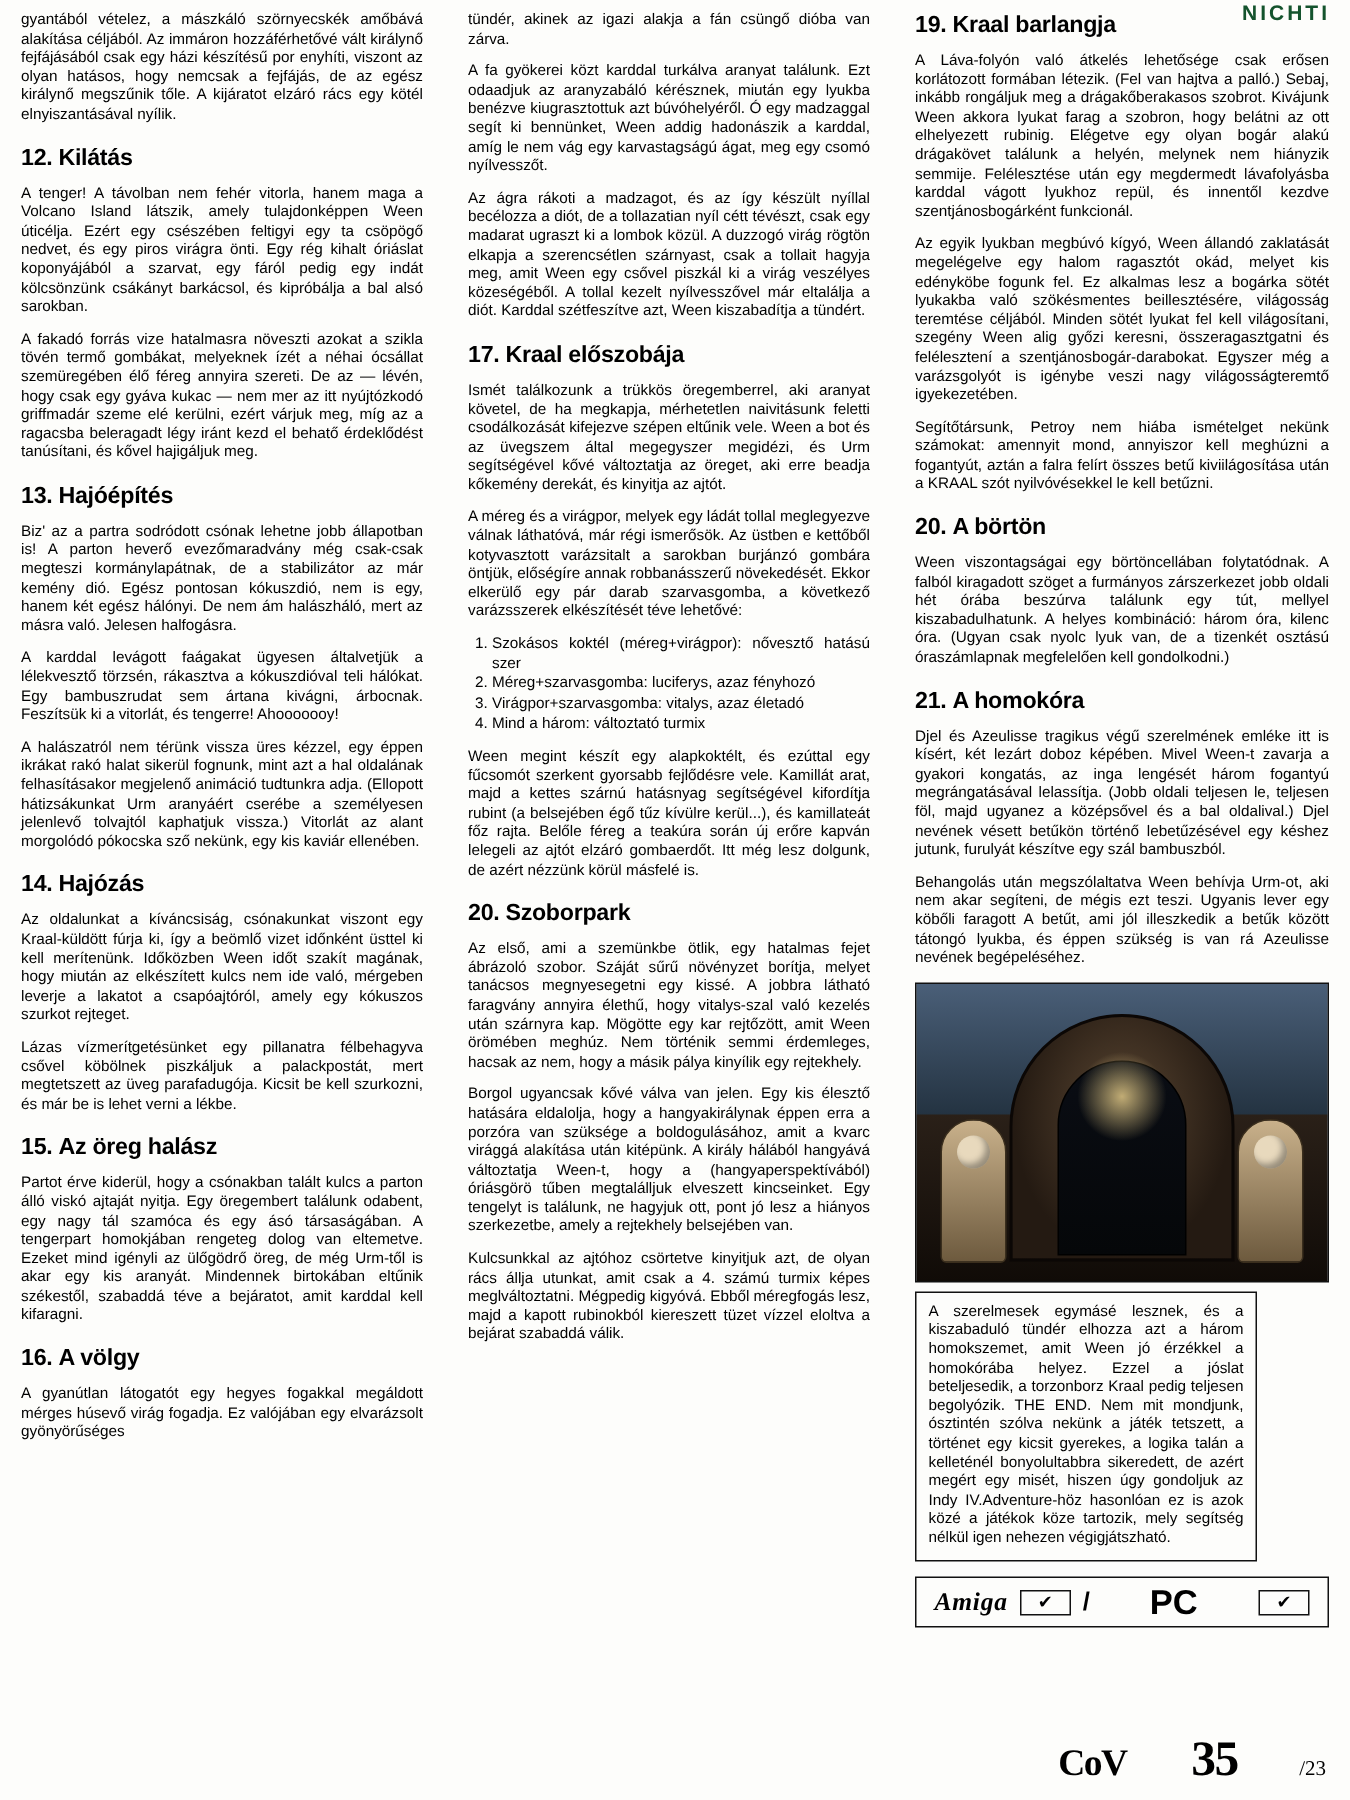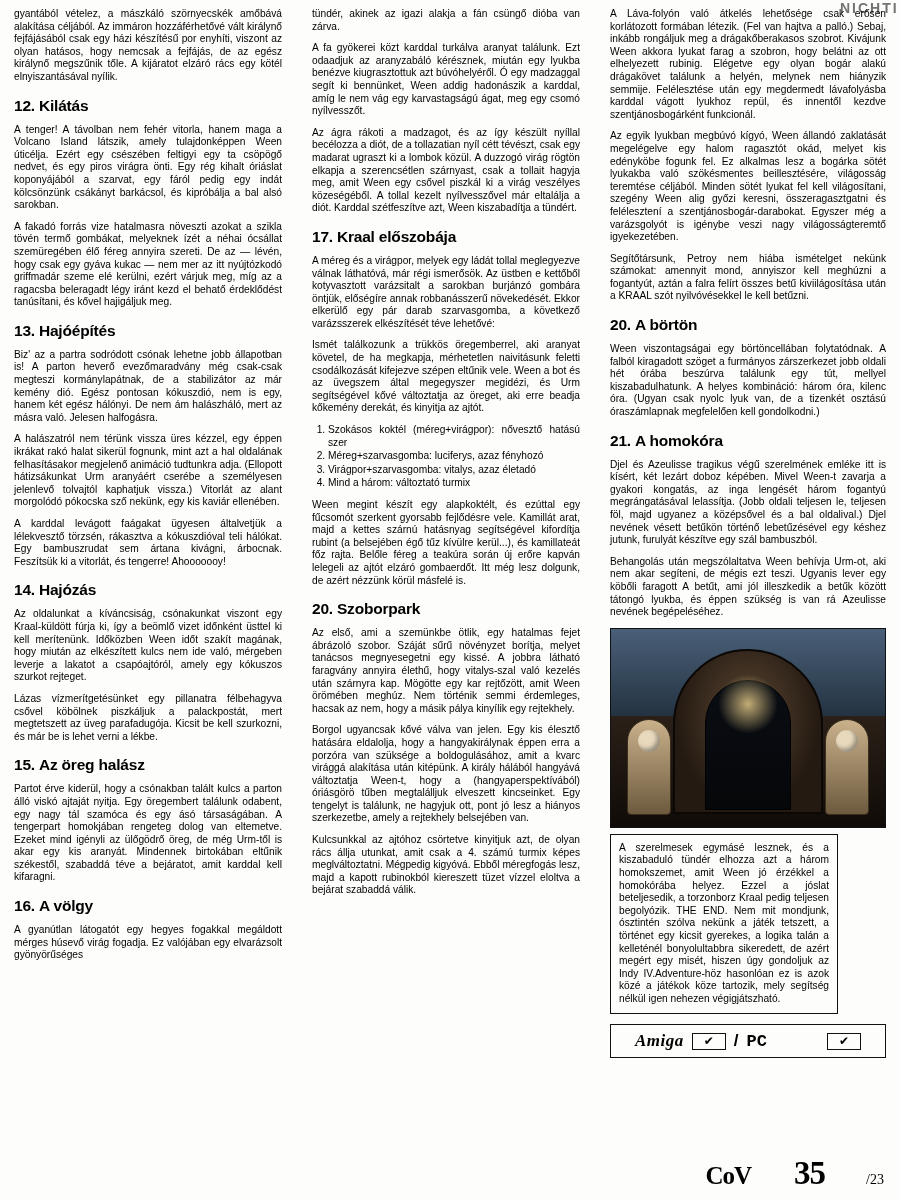--- a/index.html
+++ b/index.html
@@ -129,43 +129,44 @@
   }
   .caption p { margin: 0; font-size: 10.2px; line-height: 12.6px; }
 
   
   .platbar {
     width: 276px;
     height: 34px;
     border: 1.5px solid #111;
     display: flex;
     align-items: center;
-    padding: 0 24px;
+    padding: 0 12px;
     gap: 8px;
   }
   .amiga {
     font-family: "Liberation Serif", serif;
     font-style: italic;
     font-weight: bold;
     font-size: 17px;
     letter-spacing: .5px;
     flex: 0 0 auto;
   }
   .tickbox {
     width: 34px; height: 17px;
     border: 1.2px solid #111;
     display: flex; align-items: center; justify-content: center;
     font-size: 12px;
     line-height: 1;
   }
   .slash { font-size: 17px; font-weight: bold; }
   .pc {
-    font-family: Liberation Mono, monospace;
-    font-weight: bold;
-    font-size: 17px;
+    font-family: Liberation Sans, sans-serif;
+    font-weight: bold;
+    font-size: 23px;
+    margin-left: 32px;
   }
   .spacer { flex: 1; }
 
   
   .footer {
     position: absolute;
     right: 16px;
     bottom: 8px;
     display: flex;
     align-items: baseline;
@@ -183,24 +184,24 @@
     margin-left: 3px;
     letter-spacing: -1px;
   }
   .footer .pgsub {
     font-size: 14px;
     margin-left: 1px;
     text-align: right;
   }
   .edge-mark {
     position: absolute;
-    right: 0; top: 0;
+    right: 12px; top: 0;
     width: 60px; height: 20px;
     overflow: hidden;
-    color: #737373;
+    color: #14532d;
     font-size: 14px;
     font-weight: bold;
     letter-spacing: 2px;
   }
 </style>
 </head>
 <body>
 
 <div class="page">
 
@@ -214,22 +215,22 @@
       <h2 class="section">
         <span class="num">12.</span><span>Kilátás</span>
       </h2>
       <p>A tenger! A távolban nem fehér vitorla, hanem maga a Volcano Island látszik, amely tulajdonképpen Ween úticélja. Ezért egy csészében feltigyi egy ta csöpögő nedvet, és egy piros virágra önti. Egy rég kihalt óriáslat koponyájából a szarvat, egy fáról pedig egy indát kölcsönzünk csákányt barkácsol, és kipróbálja a bal alsó sarokban.</p>
       <p>A fakadó forrás vize hatalmasra növeszti azokat a szikla tövén termő gombákat, melyeknek ízét a néhai ócsállat szemüregében élő féreg annyira szereti. De az — lévén, hogy csak egy gyáva kukac — nem mer az itt nyújtózkodó griffmadár szeme elé kerülni, ezért várjuk meg, míg az a ragacsba beleragadt légy iránt kezd el behatő érdeklődést tanúsítani, és kővel hajigáljuk meg.</p>
 
       <h2 class="section">
         <span class="num">13.</span><span>Hajóépítés</span>
       </h2>
       <p>Biz' az a partra sodródott csónak lehetne jobb állapotban is! A parton heverő evezőmaradvány még csak-csak megteszi kormánylapátnak, de a stabilizátor az már kemény dió. Egész pontosan kókuszdió, nem is egy, hanem két egész hálónyi. De nem ám halászháló, mert az másra való. Jelesen halfogásra.</p>
+      <p>A karddal levágott faágakat ügyesen általvetjük a lélekvesztő törzsén, rákasztva a kókuszdióval teli hálókat. Egy bambuszrudat sem ártana kivágni, árbocnak. Feszítsük ki a vitorlát, és tengerre! Ahooooooy!</p>
       <p>A halászatról nem térünk vissza üres kézzel, egy éppen ikrákat rakó halat sikerül fognunk, mint azt a hal oldalának felhasításakor megjelenő animáció tudtunkra adja. (Ellopott hátizsákunkat Urm aranyáért cserébe a személyesen jelenlevő tolvajtól kaphatjuk vissza.) Vitorlát az alant morgolódó pókocska sző nekünk, egy kis kaviár ellenében.</p>
-      <p>A karddal levágott faágakat ügyesen általvetjük a lélekvesztő törzsén, rákasztva a kókuszdióval teli hálókat. Egy bambuszrudat sem ártana kivágni, árbocnak. Feszítsük ki a vitorlát, és tengerre! Ahooooooy!</p>
 
       <h2 class="section">
         <span class="num">14.</span><span>Hajózás</span>
       </h2>
       <p>Az oldalunkat a kíváncsiság, csónakunkat viszont egy Kraal-küldött fúrja ki, így a beömlő vizet időnként üsttel ki kell merítenünk. Időközben Ween időt szakít magának, hogy miután az elkészített kulcs nem ide való, mérgeben leverje a lakatot a csapóajtóról, amely egy kókuszos szurkot rejteget.</p>
       <p>Lázas vízmerítgetésünket egy pillanatra félbehagyva csővel köbölnek piszkáljuk a palackpostát, mert megtetszett az üveg parafadugója. Kicsit be kell szurkozni, és már be is lehet verni a lékbe.</p>
 
       <h2 class="section">
         <span class="num">15.</span><span>Az öreg halász</span>
       </h2>
@@ -242,41 +243,44 @@
     </div>
 
     <div class="col">
       <p>tündér, akinek az igazi alakja a fán csüngő dióba van zárva.</p>
       <p>A fa gyökerei közt karddal turkálva aranyat találunk. Ezt odaadjuk az aranyzabáló kérésznek, miután egy lyukba benézve kiugrasztottuk azt búvóhelyéről. Ó egy madzaggal segít ki bennünket, Ween addig hadonászik a karddal, amíg le nem vág egy karvastagságú ágat, meg egy csomó nyílvesszőt.</p>
       <p>Az ágra rákoti a madzagot, és az így készült nyíllal becélozza a diót, de a tollazatian nyíl cétt tévészt, csak egy madarat ugraszt ki a lombok közül. A duzzogó virág rögtön elkapja a szerencsétlen szárnyast, csak a tollait hagyja meg, amit Ween egy csővel piszkál ki a virág veszélyes közeségéből. A tollal kezelt nyílvesszővel már eltalálja a diót. Karddal szétfeszítve azt, Ween kiszabadítja a tündért.</p>
 
       <h2 class="section">
         <span class="num">17.</span><span>Kraal előszobája</span>
       </h2>
+      <p>Ismét találkozunk a trükkös öregemberrel, aki aranyat követel, de ha megkapja, mérhetetlen naivitásunk feletti csodálkozását kifejezve szépen eltűnik vele. Ween a bot és az üvegszem által megegyszer megidézi, és Urm segítségével kővé változtatja az öreget, aki erre beadja kőkemény derekát, és kinyitja az ajtót.</p>
       <p>A méreg és a virágpor, melyek egy ládát tollal meglegyezve válnak láthatóvá, már régi ismerősök. Az üstben e kettőből kotyvasztott varázsitalt a sarokban burjánzó gombára öntjük, előségíre annak robbanásszerű növekedését. Ekkor elkerülő egy pár darab szarvasgomba, a következő varázsszerek elkészítését téve lehetővé:</p>
-      <p>Ismét találkozunk a trükkös öregemberrel, aki aranyat követel, de ha megkapja, mérhetetlen naivitásunk feletti csodálkozását kifejezve szépen eltűnik vele. Ween a bot és az üvegszem által megegyszer megidézi, és Urm segítségével kővé változtatja az öreget, aki erre beadja kőkemény derekát, és kinyitja az ajtót.</p>
 
       <ol class="steps">
         <li>Szokásos koktél (méreg+virágpor): nővesztő hatású szer</li>
         <li>Méreg+szarvasgomba: luciferys, azaz fényhozó</li>
         <li>Virágpor+szarvasgomba: vitalys, azaz életadó</li>
         <li>Mind a három: változtató turmix</li>
       </ol>
 
       <p>Ween megint készít egy alapkoktélt, és ezúttal egy fűcsomót szerkent gyorsabb fejlődésre vele. Kamillát arat, majd a kettes szárnú hatásnyag segítségével kifordítja rubint (a belsejében égő tűz kívülre kerül...), és kamillateát főz rajta. Belőle féreg a teakúra során új erőre kapván lelegeli az ajtót elzáró gombaerdőt. Itt még lesz dolgunk, de azért nézzünk körül másfelé is.</p>
 
       <h2 class="section">
         <span class="num">20.</span><span>Szoborpark</span>
       </h2>
       <p>Az első, ami a szemünkbe ötlik, egy hatalmas fejet ábrázoló szobor. Száját sűrű növényzet borítja, melyet tanácsos megnyesegetni egy kissé. A jobbra látható faragvány annyira élethű, hogy vitalys-szal való kezelés után szárnyra kap. Mögötte egy kar rejtőzött, amit Ween örömében meghúz. Nem történik semmi érdemleges, hacsak az nem, hogy a másik pálya kinyílik egy rejtekhely.</p>
       <p>Borgol ugyancsak kővé válva van jelen. Egy kis élesztő hatására eldalolja, hogy a hangyakirálynak éppen erra a porzóra van szüksége a boldogulásához, amit a kvarc virággá alakítása után kitépünk. A király hálából hangyává változtatja Ween-t, hogy a (hangyaperspektívából) óriásgörö tűben megtalálljuk elveszett kincseinket. Egy tengelyt is találunk, ne hagyjuk ott, pont jó lesz a hiányos szerkezetbe, amely a rejtekhely belsejében van.</p>
       <p>Kulcsunkkal az ajtóhoz csörtetve kinyitjuk azt, de olyan rács állja utunkat, amit csak a 4. számú turmix képes meglváltoztatni. Mégpedig kigyóvá. Ebből méregfogás lesz, majd a kapott rubinokból kiereszett tüzet vízzel eloltva a bejárat szabaddá válik.</p>
     </div>
 
     <div class="col">
+      <h2 class="section">
+        <span class="num">19.</span><span>Kraal barlangja</span>
+      </h2>
       <p>A Láva-folyón való átkelés lehetősége csak erősen korlátozott formában létezik. (Fel van hajtva a palló.) Sebaj, inkább rongáljuk meg a drágakőberakasos szobrot. Kivájunk Ween akkora lyukat farag a szobron, hogy belátni az ott elhelyezett rubinig. Elégetve egy olyan bogár alakú drágakövet találunk a helyén, melynek nem hiányzik semmije. Felélesztése után egy megdermedt lávafolyásba karddal vágott lyukhoz repül, és innentől kezdve szentjánosbogárként funkcionál.</p>
       <p>Az egyik lyukban megbúvó kígyó, Ween állandó zaklatását megelégelve egy halom ragasztót okád, melyet kis edényköbe fogunk fel. Ez alkalmas lesz a bogárka sötét lyukakba való szökésmentes beillesztésére, világosság teremtése céljából. Minden sötét lyukat fel kell világosítani, szegény Ween alig győzi keresni, összeragasztgatni és felélesztení a szentjánosbogár-darabokat. Egyszer még a varázsgolyót is igénybe veszi nagy világosságteremtő igyekezetében.</p>
       <p>Segítőtársunk, Petroy nem hiába ismételget nekünk számokat: amennyit mond, annyiszor kell meghúzni a fogantyút, aztán a falra felírt összes betű kiviilágosítása után a KRAAL szót nyilvóvésekkel le kell betűzni.</p>
 
       <h2 class="section">
         <span class="num">20.</span><span>A börtön</span>
       </h2>
       <p>Ween viszontagságai egy börtöncellában folytatódnak. A falból kiragadott szöget a furmányos zárszerkezet jobb oldali hét órába beszúrva találunk egy tút, mellyel kiszabadulhatunk. A helyes kombináció: három óra, kilenc óra. (Ugyan csak nyolc lyuk van, de a tizenkét osztású óraszámlapnak megfelelően kell gondolkodni.)</p>
 
       <h2 class="section">

